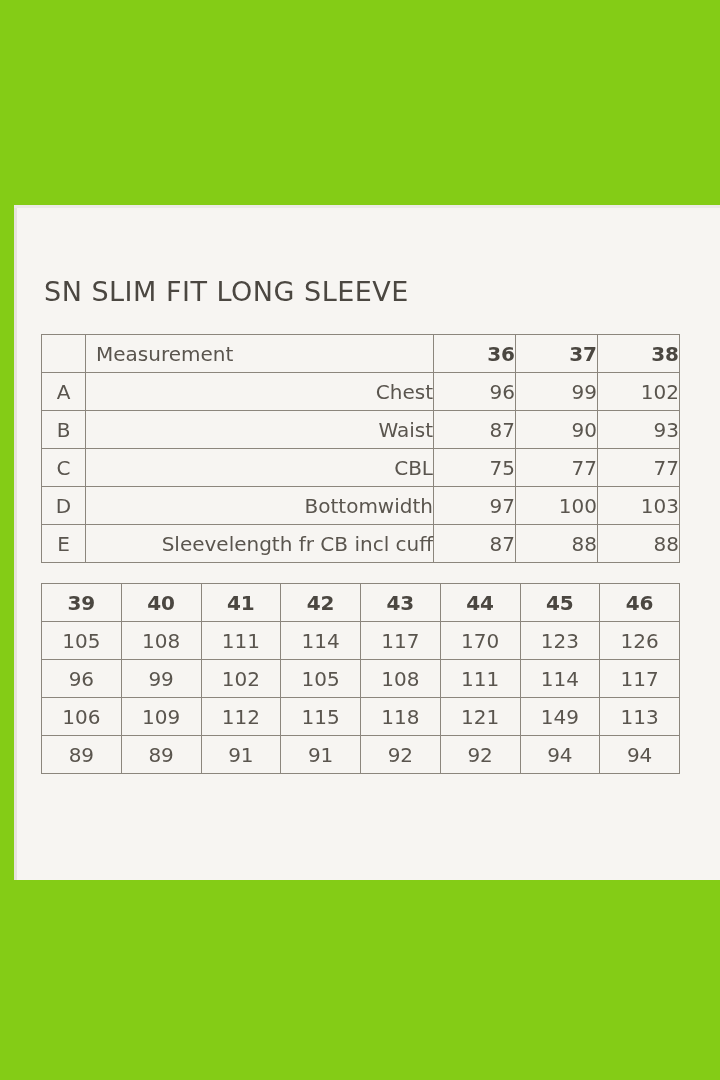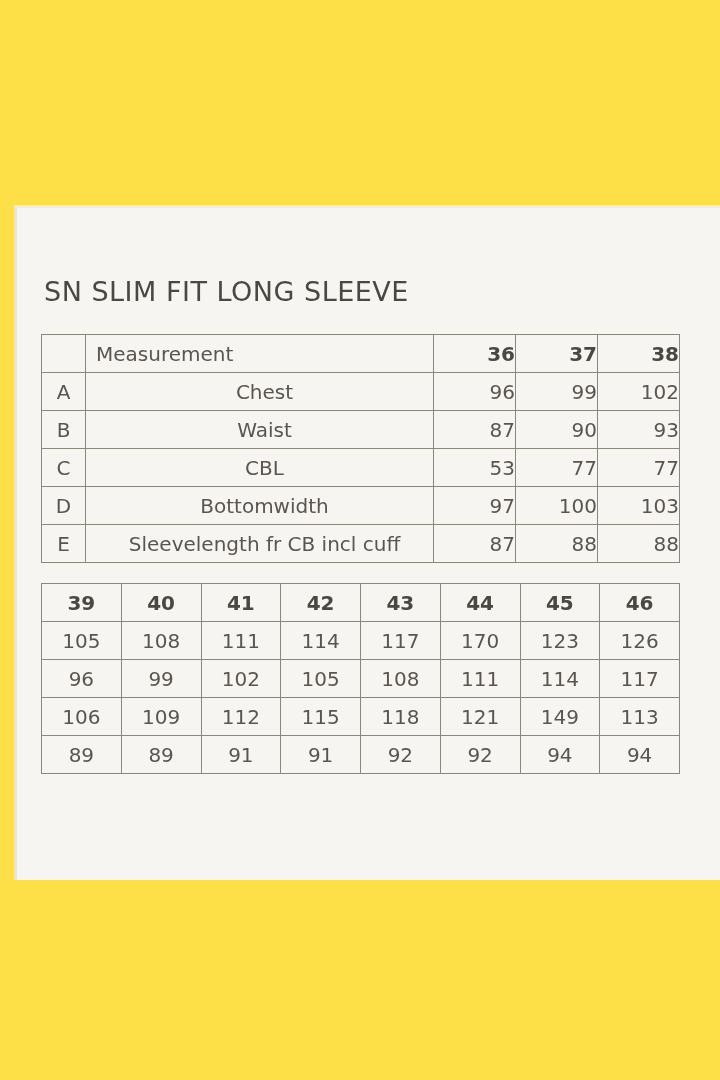--- a/index.html
+++ b/index.html
@@ -10,21 +10,21 @@
     width: 720px;
     height: 1080px;
     background: #ffffff;
     font-family: "Liberation Sans", sans-serif;
     overflow: hidden;
   }
   #page {
     position: relative;
     width: 720px;
     height: 1080px;
-    background: #fde047;
+    background: #84cc16;
   }
   
   #paper {
     position: absolute;
     left: 14px;
     top: 208px;
     width: 706px;
     height: 672px;
     background: #f7f5f2;
   }
@@ -79,21 +79,21 @@
     box-sizing: border-box;
   }
   
   #table-primary {
     left: 41px;
     top: 334px;
     width: 638px;
     padding-left: 48px;
   }
   #table-primary .c-letter { width: 44px; text-align: center; }
-  #table-primary .c-label  { width: 348px; text-align: center; padding-left: 10px; }
+  #table-primary .c-label  { width: 348px; text-align: right; padding-left: 10px; }
   #table-primary .c-val    { width: 82px; text-align: right; }
   #table-primary thead td.c-letter,
   #table-primary thead td.c-label {
     text-align: left;
     padding-left: 10px;
     font-weight: normal;
   }
   #table-primary thead td.c-val {
     font-weight: bold;
     color: #4b4741;
@@ -150,21 +150,21 @@
         <tr>
           <td class="c-letter">B</td>
           <td class="c-label">Waist</td>
           <td class="c-val">87</td>
           <td class="c-val">90</td>
           <td class="c-val">93</td>
         </tr>
         <tr>
           <td class="c-letter">C</td>
           <td class="c-label">CBL</td>
-          <td class="c-val">53</td>
+          <td class="c-val">75</td>
           <td class="c-val">77</td>
           <td class="c-val">77</td>
         </tr>
         <tr>
           <td class="c-letter">D</td>
           <td class="c-label">Bottomwidth</td>
           <td class="c-val">97</td>
           <td class="c-val">100</td>
           <td class="c-val">103</td>
         </tr>

